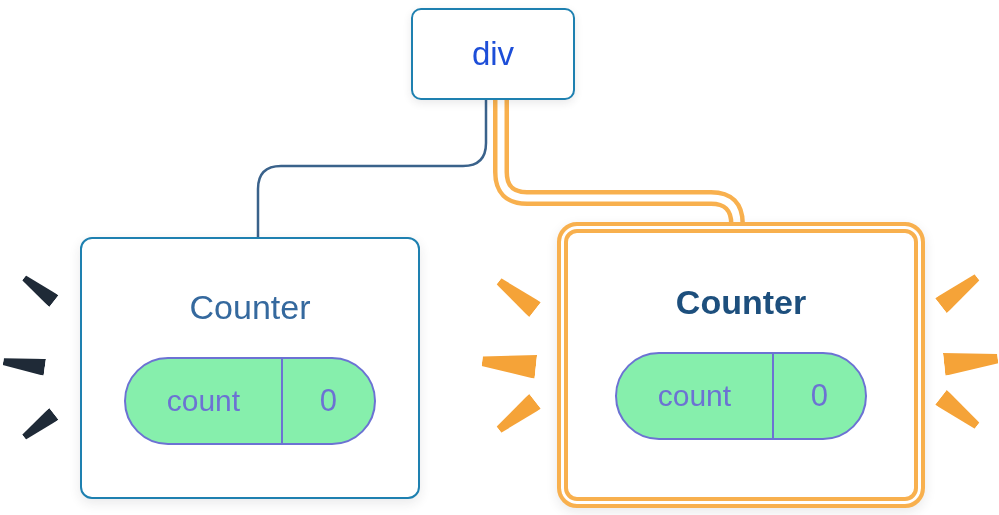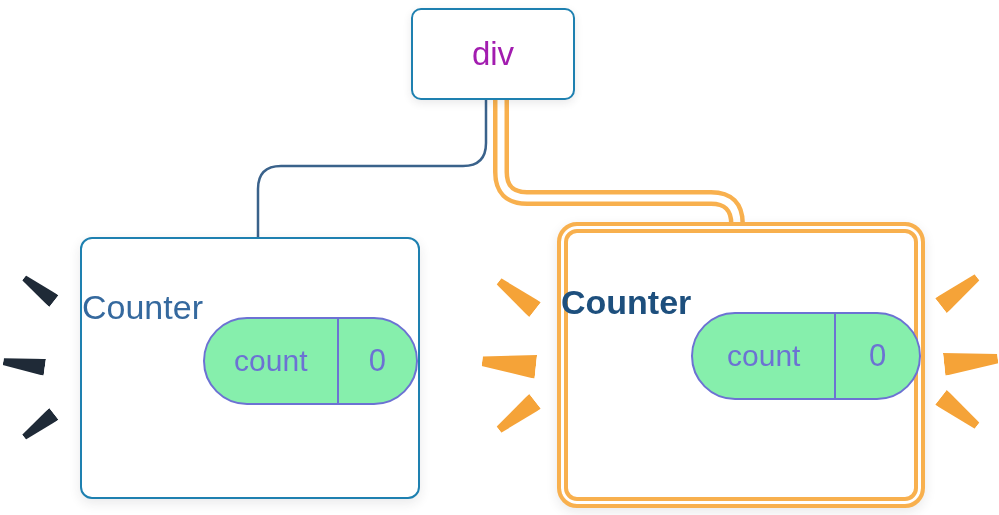--- a/index.html
+++ b/index.html
@@ -21,29 +21,29 @@
   }
 
   
   .node {
     position: absolute; left: 411px; top: 8px;
     width: 164px; height: 92px;
     background: #fff;
     border: 2.5px solid #1e80b0;
     border-radius: 10px;
     display: flex; align-items: center; justify-content: center;
-    font-size: 33px; color: #a21caf;
+    font-size: 33px; color: #1d4ed8;
     box-shadow: 0 3px 8px rgba(35,39,47,0.10);
   }
 
   
   .card {
     position: absolute;
     background: #fff;
-    display: flex; flex-direction: row; align-items: flex-start;
+    display: flex; flex-direction: column; align-items: center;
   }
   .left-card {
     left: 80px; top: 237px;
     width: 340px; height: 262px;
     border: 2.5px solid #1e80b0;
     border-radius: 12px;
     padding-top: 48px;
     box-shadow: 0 4px 12px rgba(35,39,47,0.10);
   }
   .right-card {

